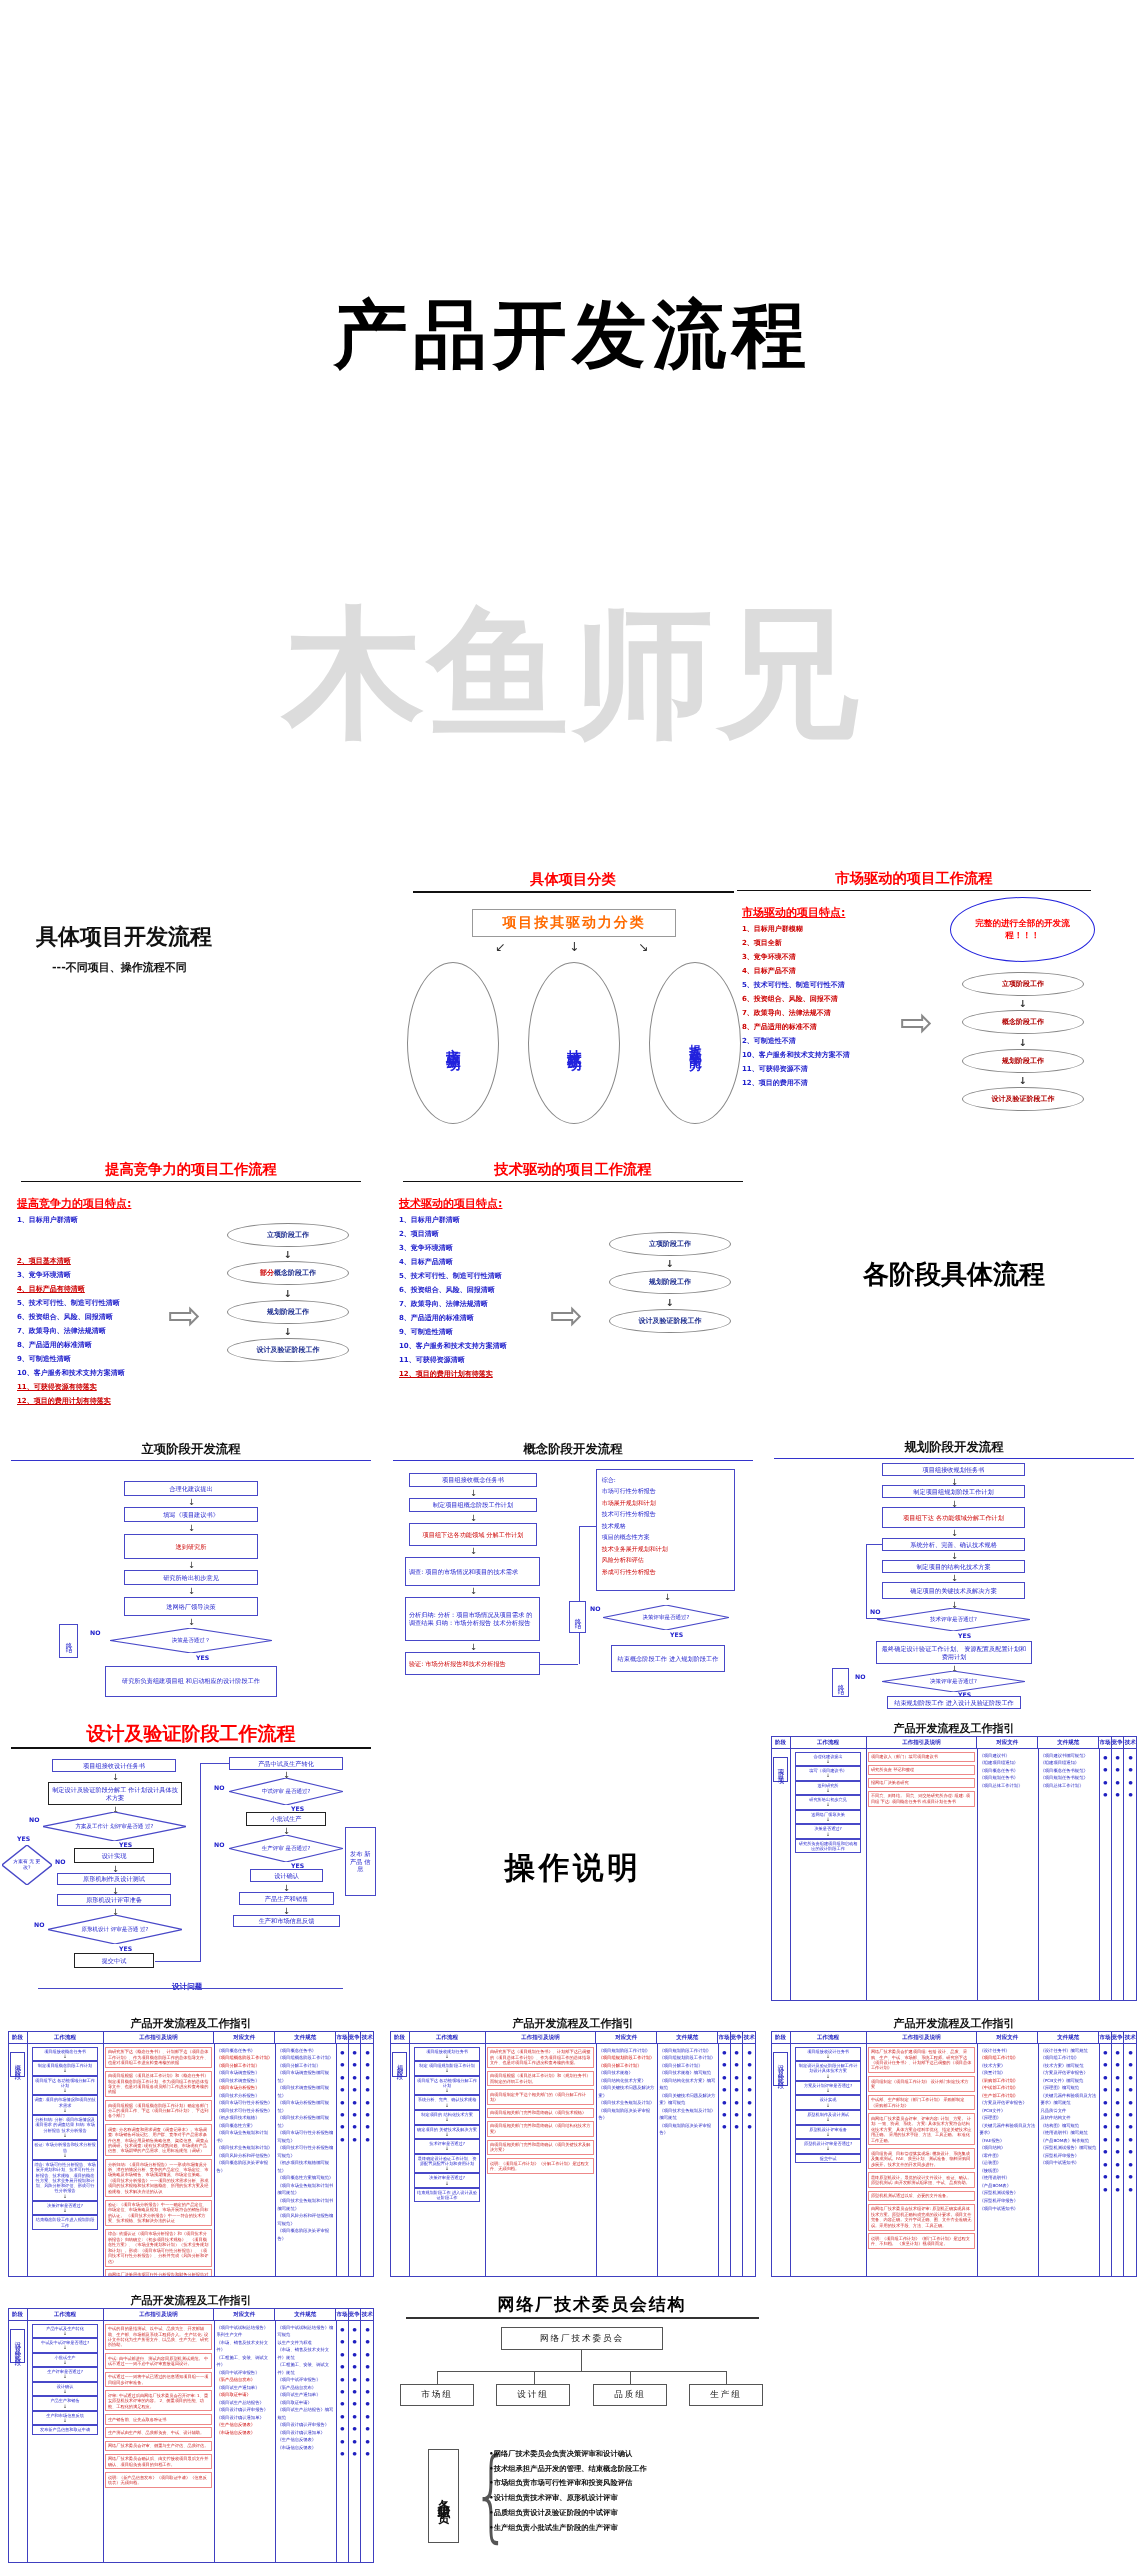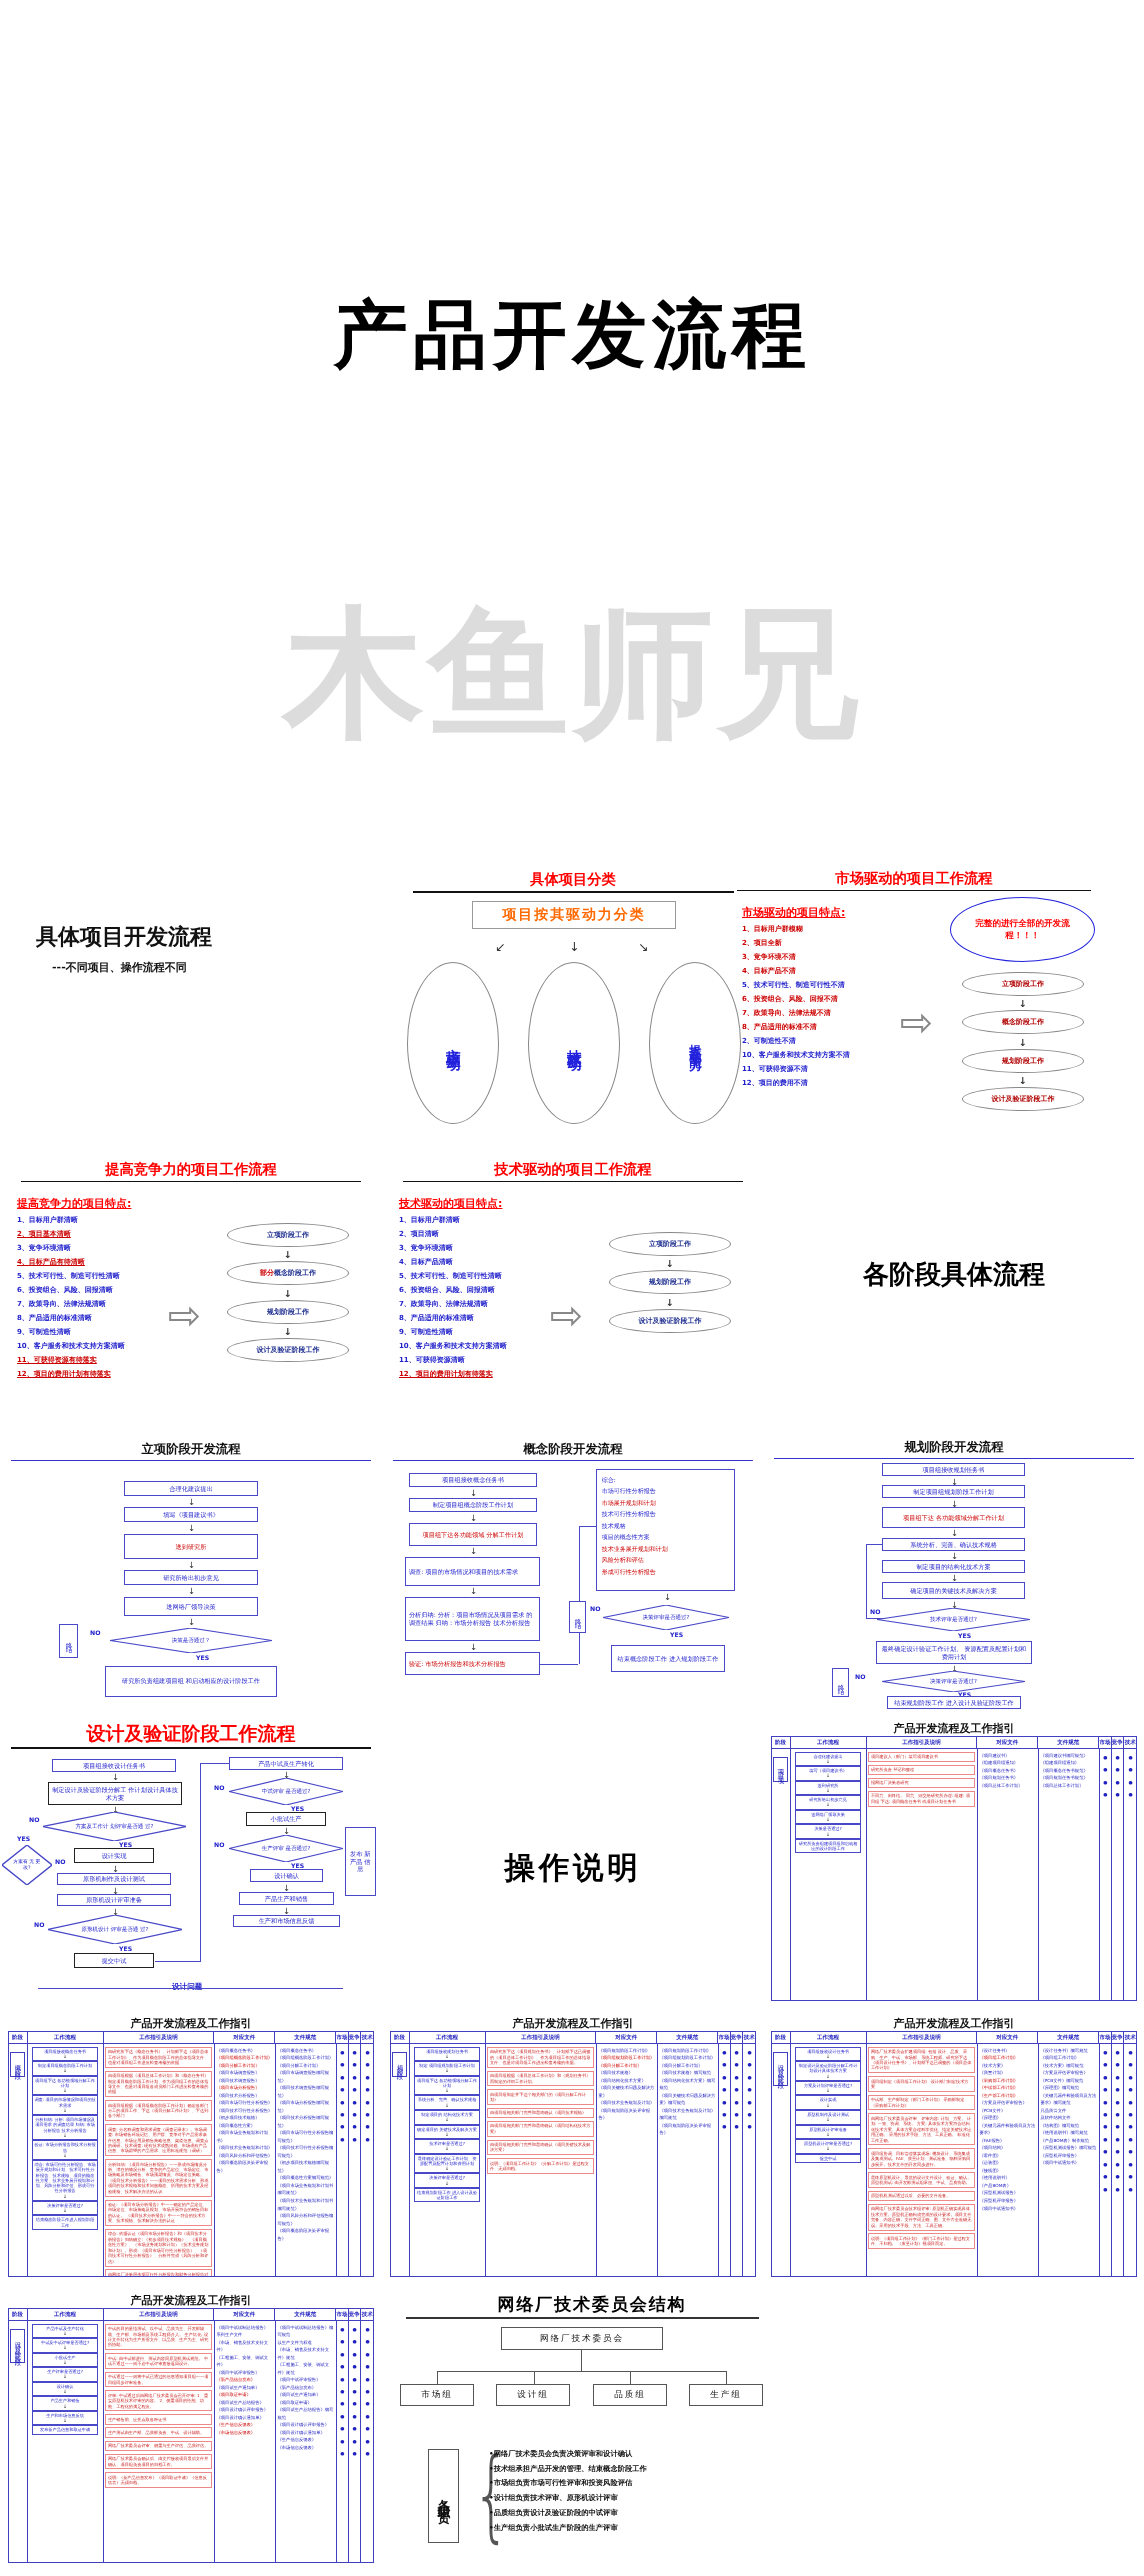--- a/index.html
+++ b/index.html
@@ -90,21 +90,21 @@
 <div id="watermark" class="abs">木鱼师兄</div>
 
 <section class="slide" style="left:0;top:859px;height:291px">
   <div class="abs serif" style="left:36px;top:63px;font-size:22px;font-weight:bold">具体项目开发流程</div>
   <div class="abs serif" style="left:52px;top:101px;font-size:11px;font-weight:bold">---不同项目、操作流程不同</div>
 </section>
 
 <section class="slide" style="left:382px;top:859px;height:291px">
   <div class="rtitle" style="top:11.4px">具体项目分类</div>
   <div class="uline" style="left:30.5px;right:30.5px;top:32px"></div>
-  <div class="classbox" style="left:90px;top:42px;width:202px;height:26px">项目按其驱动力分类</div>
+  <div class="classbox" style="left:90px;top:50px;width:202px;height:26px">项目按其驱动力分类</div>
   <span class="diag" style="left:113px;top:80px">↙</span>
   <span class="diag" style="left:187px;top:80px">↓</span>
   <span class="diag" style="left:256px;top:80px">↘</span>
   <div class="vell" style="left:25px;top:103px;width:90px;height:160px">
       <span>市场驱动</span>
     </div>
   <div class="vell" style="left:146px;top:103px;width:90px;height:160px">
       <span>技术驱动</span>
     </div>
   <div class="vell" style="left:267px;top:103px;width:90px;height:160px">
@@ -141,21 +141,21 @@
       <div class="ell">设计及验证阶段工作</div>
     </div>
 </section>
 
 <section class="slide" style="left:0;top:1150px;height:281px">
   <div class="rtitle" style="top:9.5px">提高竞争力的项目工作流程</div>
   <div class="uline" style="left:21px;right:21px;top:30.5px"></div>
   <div class="rhead" style="left:17px;top:46px">提高竞争力的项目特点:</div>
   <ul class="feat" style="left:17px;top:63px">
       <li style="color: rgb(34, 34, 204);">1、目标用户群清晰</li>
-      <li style="color: rgb(204, 0, 0); text-decoration: underline;">2、项目基本清晰</li>
+      <li style="color: rgb(204, 0, 0); text-decoration: underline; margin-top: 27px;">2、项目基本清晰</li>
       <li style="color: rgb(34, 34, 204);">3、竞争环境清晰</li>
       <li style="color: rgb(204, 0, 0); text-decoration: underline;">4、目标产品有待清晰</li>
       <li style="color: rgb(34, 34, 204);">5、技术可行性、制造可行性清晰</li>
       <li style="color: rgb(34, 34, 204);">6、投资组合、风险、回报清晰</li>
       <li style="color: rgb(34, 34, 204);">7、政策导向、法律法规清晰</li>
       <li style="color: rgb(34, 34, 204);">8、产品适用的标准清晰</li>
       <li style="color: rgb(34, 34, 204);">9、可制造性清晰</li>
       <li style="color: rgb(34, 34, 204);">10、客户服务和技术支持方案清晰</li>
       <li style="color: rgb(204, 0, 0); text-decoration: underline;">11、可获得资源有待落实</li>
       <li style="color: rgb(204, 0, 0); text-decoration: underline;">12、项目的费用计划有待落实</li>

